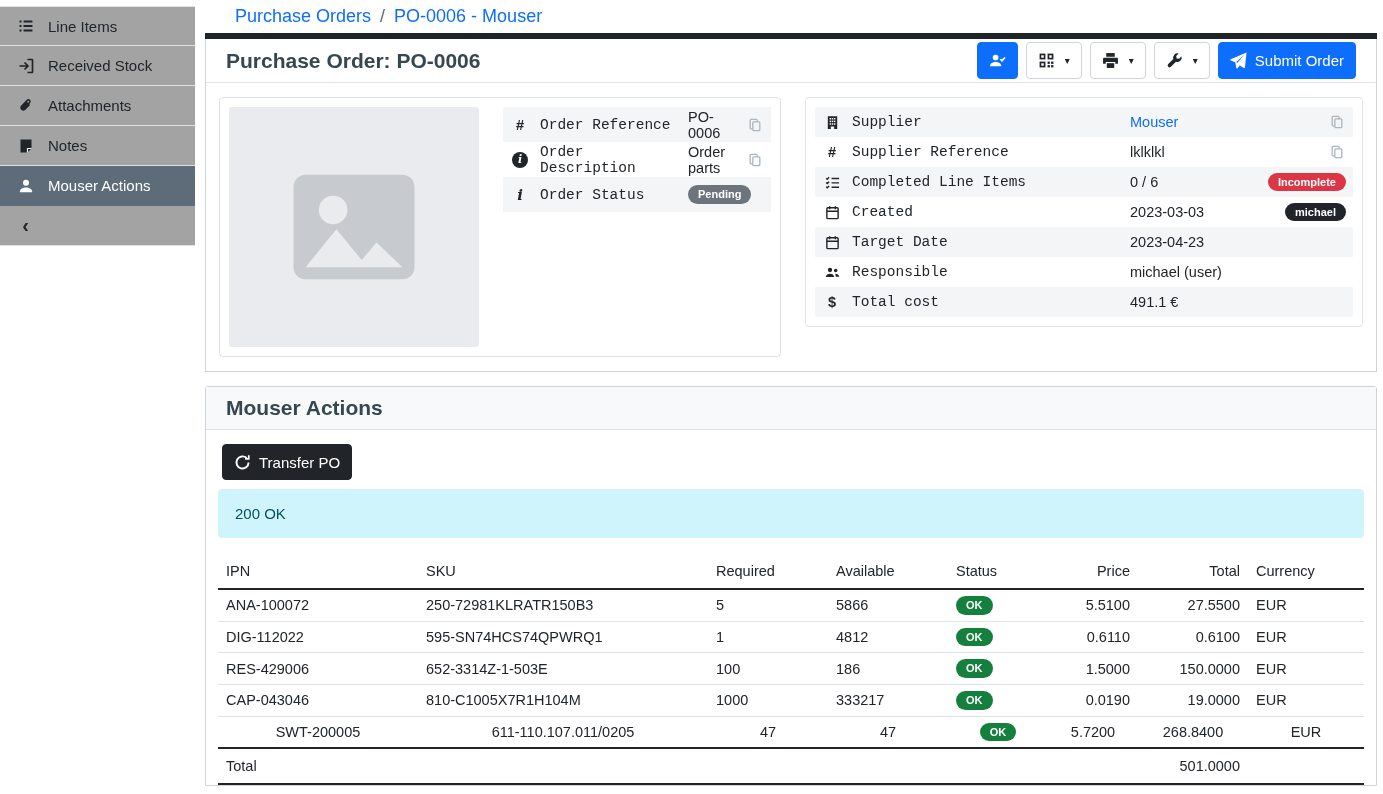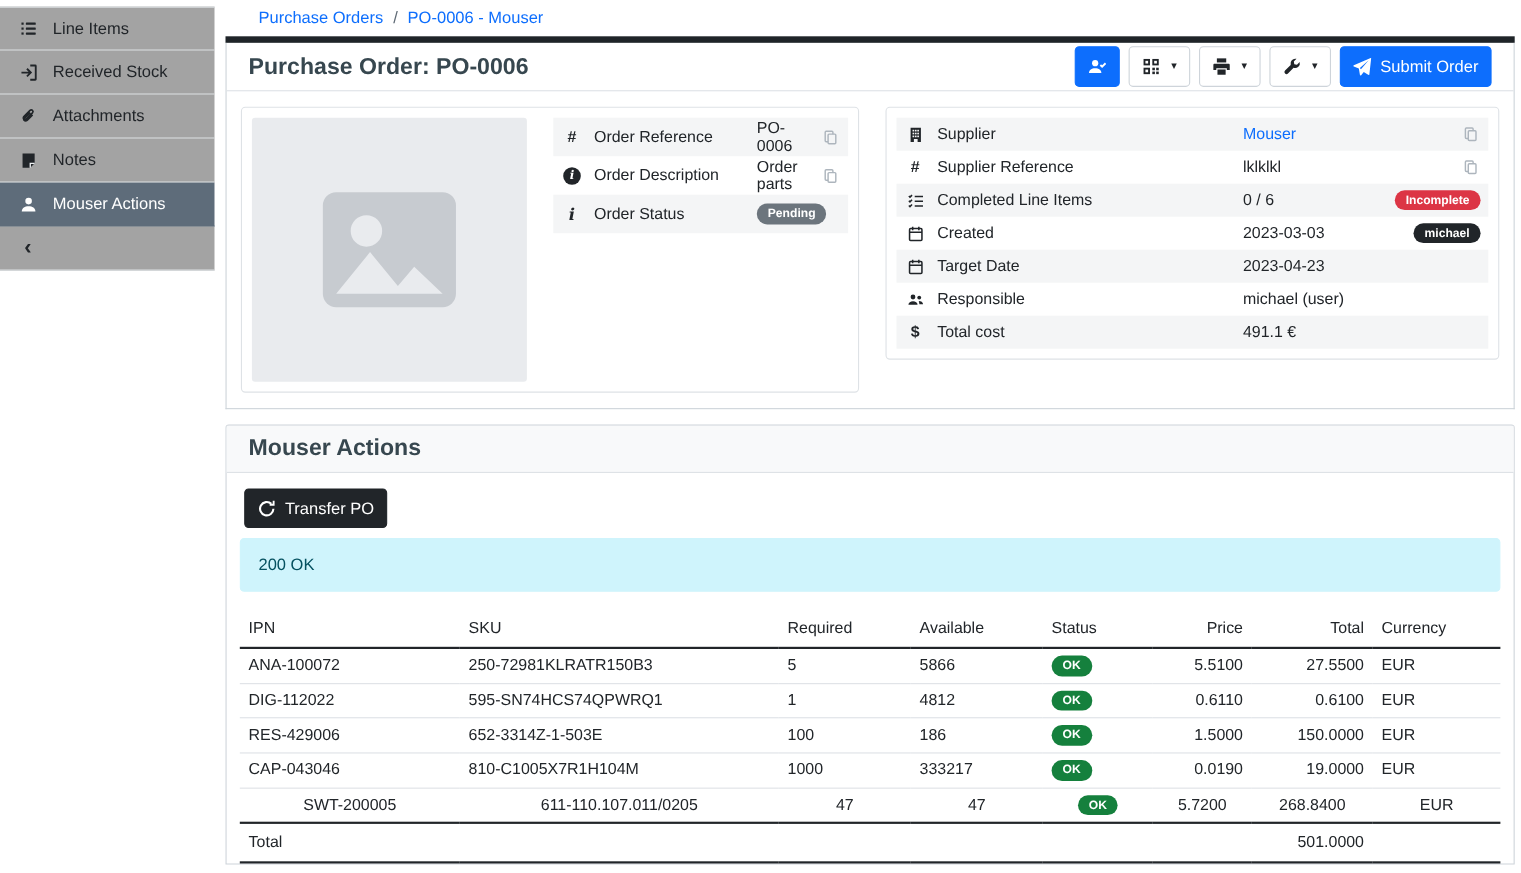--- a/index.html
+++ b/index.html
@@ -23,21 +23,21 @@
     font-size: 15px; color: #212529; cursor: pointer; user-select: none;
   }
   .side-item:first-child { border-top: 1px solid #dde1e4; }
   .side-item.active { background: #5e6c7a; color: #fff; border-color: #5e6c7a; }
   .sicon { width: 19px; height: 18px; display: inline-flex; align-items: center; justify-content: center; }
   .sicon svg { width: 16px; height: 16px; }
   .collapse-item { font-size: 20px; font-weight: bold; }
 
   
   .content { flex: 1; display: flex; flex-direction: column; padding: 0 6px 0 10px; overflow: hidden; }
-  .breadcrumb-bar { height: 33px; display: flex; align-items: center; gap: 9px; padding-left: 30px; font-size: 15px; flex: 0 0 auto; }
+  .breadcrumb-bar { height: 33px; display: flex; align-items: center; gap: 9px; padding-left: 30px; font-size: 18px; flex: 0 0 auto; }
   .breadcrumb-bar a { color: #0d6efd; text-decoration: none; cursor: pointer; }
   .crumb-sep { color: #5f6a75; }
   .dark-strip { height: 6px; background: #1f2428; flex: 0 0 auto; }
 
   .panel { border: 1px solid #ced4da; background: #fff; }
   .panel.first { border-top: none; }
   .panel.second { margin-top: 14px; border-radius: 3px 3px 0 0; }
 
   .panel-header {
     display: flex; justify-content: space-between; align-items: center;
@@ -67,21 +67,21 @@
     flex: 0 0 250px; height: 240px; background: #e9ebee; border-radius: 3px;
     display: flex; align-items: center; justify-content: center; cursor: pointer;
   }
 
   .details { flex: 1; }
   .drow { display: flex; align-items: center; gap: 10px; min-height: 35px; padding: 0 7px; }
   .details .drow:nth-child(odd) { background: #f4f5f6; }
   .card-right .drow { min-height: 30px; }
   .dicon { flex: 0 0 20px; display: inline-flex; justify-content: center; align-items: center; font-weight: bold; }
   .dicon svg { width: 15px; height: 15px; }
-  .dlabel { flex: 0 0 138px; }
+  .dlabel { flex: 0 0 138px; font-family: Liberation Mono, monospace; }
   .card-right .dlabel { flex: 0 0 268px; }
   .dvalue { flex: 1 1 auto; }
   a.value-link { color: #0d6efd; text-decoration: none; cursor: pointer; }
   .copy { margin-left: auto; background: none; border: none; cursor: pointer; padding: 0 2px; display: inline-flex; }
   .icon-info-circle {
     width: 16px; height: 16px; border-radius: 50%; background: #212529; color: #fff;
     font-size: 11px; font-weight: bold; font-style: italic; display: inline-flex;
     align-items: center; justify-content: center; font-family: "DejaVu Serif", serif;
   }
   .icon-info-plain { font-style: italic; font-family: "DejaVu Serif", serif; font-size: 15px; }

